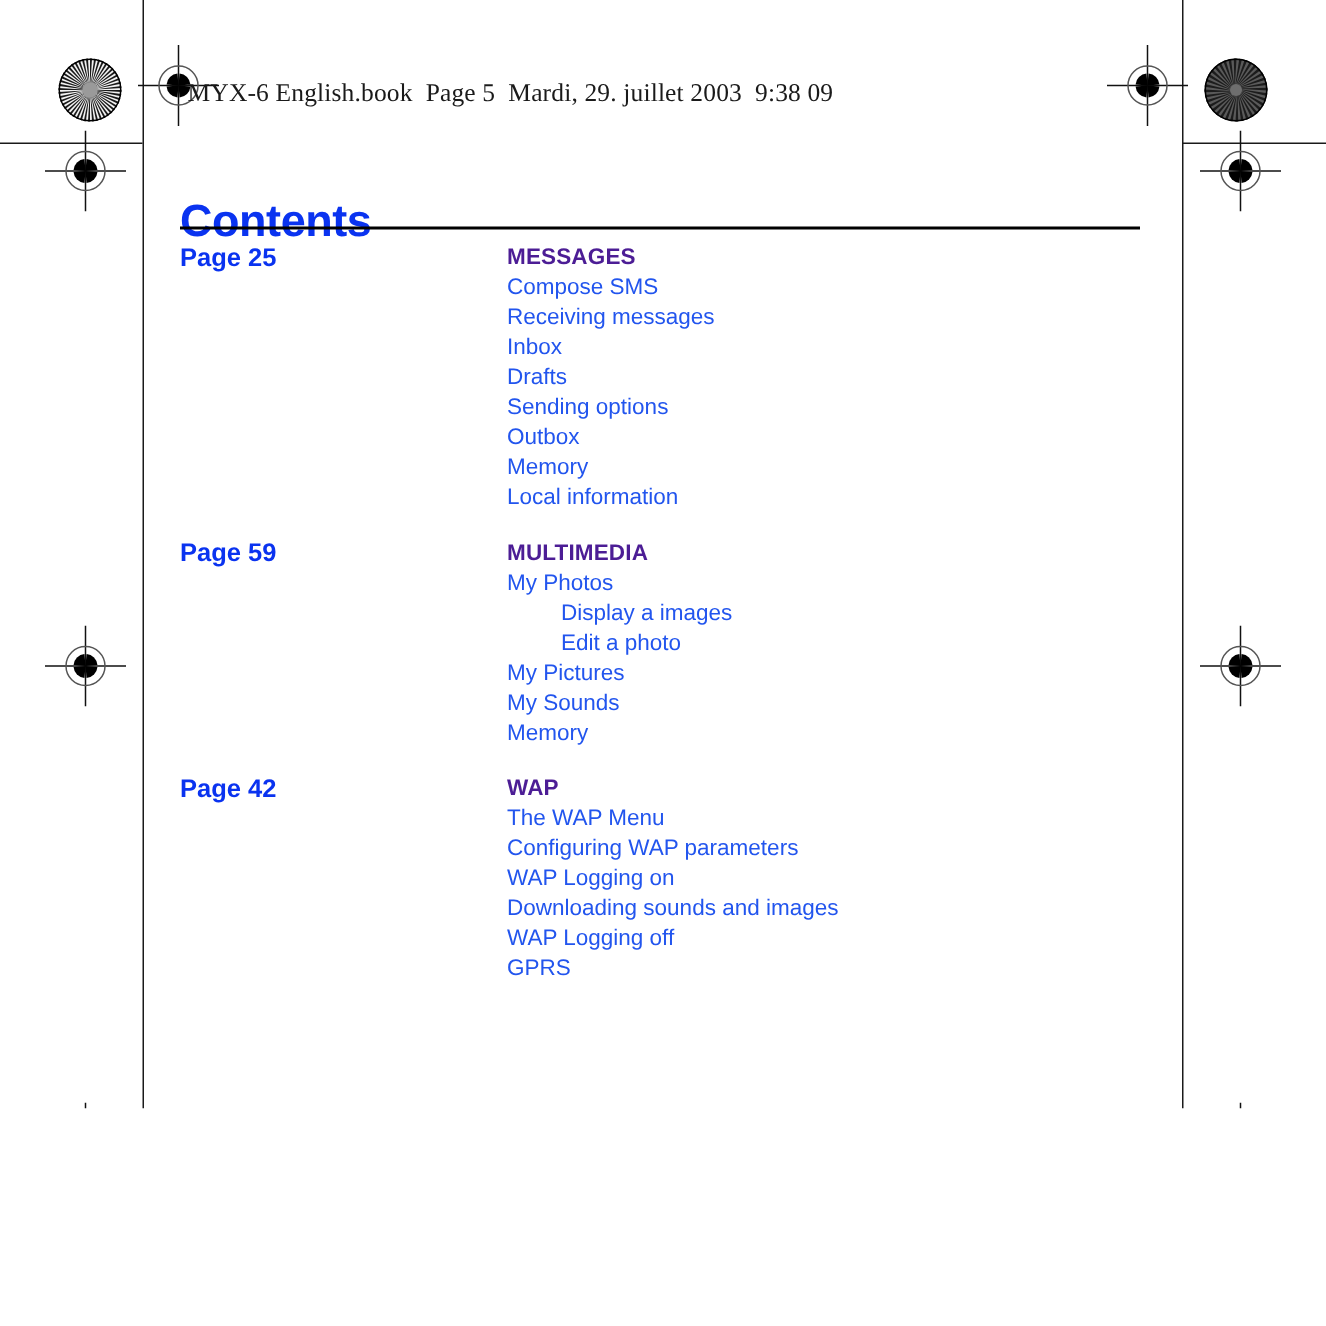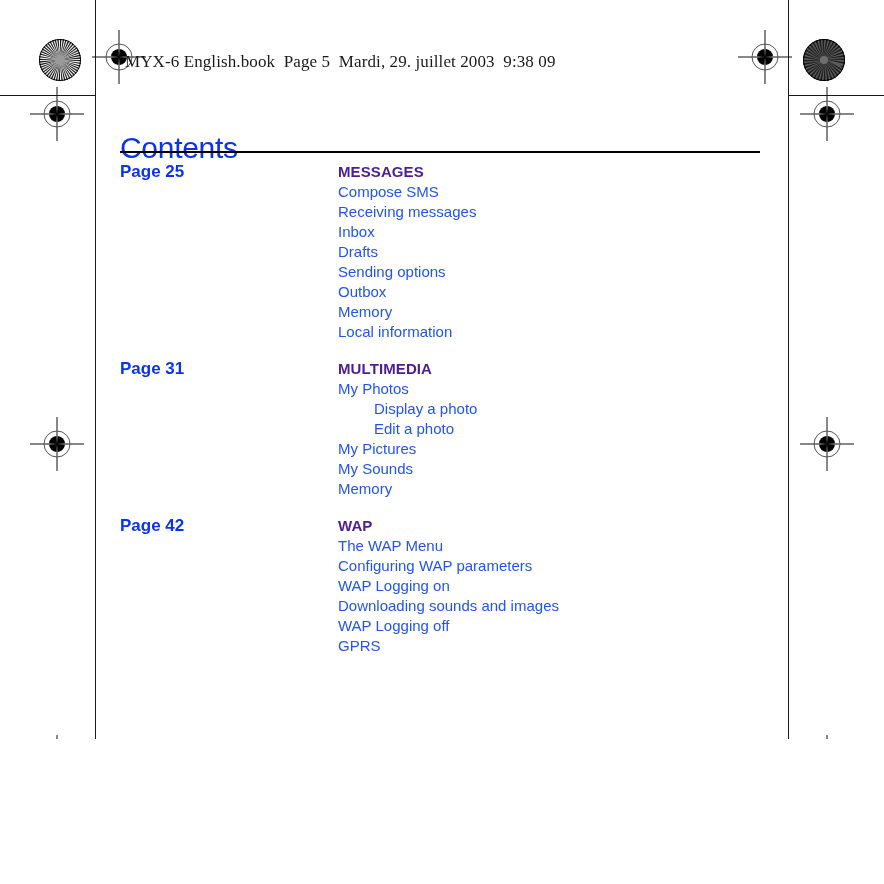--- a/index.html
+++ b/index.html
@@ -62,21 +62,21 @@
     color: #1a1a1a;
     white-space: pre;
     letter-spacing: 0.1px;
   }
 
   .page-title {
     position: absolute;
     left: 120px;
     top: 113px;
     font-size: 30px;
-    font-weight: normal;
+    font-weight: bold;
     color: #0a33f0;
     letter-spacing: -0.3px;
     line-height: 1;
   }
 
   .rule-top {
     position: absolute;
     left: 120px;
     top: 151px;
     width: 640px;
@@ -492,25 +492,25 @@
           <div class="toc-entry lvl-1">Receiving messages</div>
           <div class="toc-entry lvl-1">Inbox</div>
           <div class="toc-entry lvl-1">Drafts</div>
           <div class="toc-entry lvl-1">Sending options</div>
           <div class="toc-entry lvl-1">Outbox</div>
           <div class="toc-entry lvl-1">Memory</div>
           <div class="toc-entry lvl-1">Local information</div>
         </div>
       </div>
       <div class="toc-section">
-        <div class="toc-pageno">Page 31</div>
+        <div class="toc-pageno">Page 59</div>
         <div class="toc-entries">
           <div class="toc-entry lvl-head">MULTIMEDIA</div>
           <div class="toc-entry lvl-1">My Photos</div>
-          <div class="toc-entry lvl-2">Display a photo</div>
+          <div class="toc-entry lvl-2">Display a images</div>
           <div class="toc-entry lvl-2">Edit a photo</div>
           <div class="toc-entry lvl-1">My Pictures</div>
           <div class="toc-entry lvl-1">My Sounds</div>
           <div class="toc-entry lvl-1">Memory</div>
         </div>
       </div>
       <div class="toc-section">
         <div class="toc-pageno">Page 42</div>
         <div class="toc-entries">
           <div class="toc-entry lvl-head">WAP</div>

